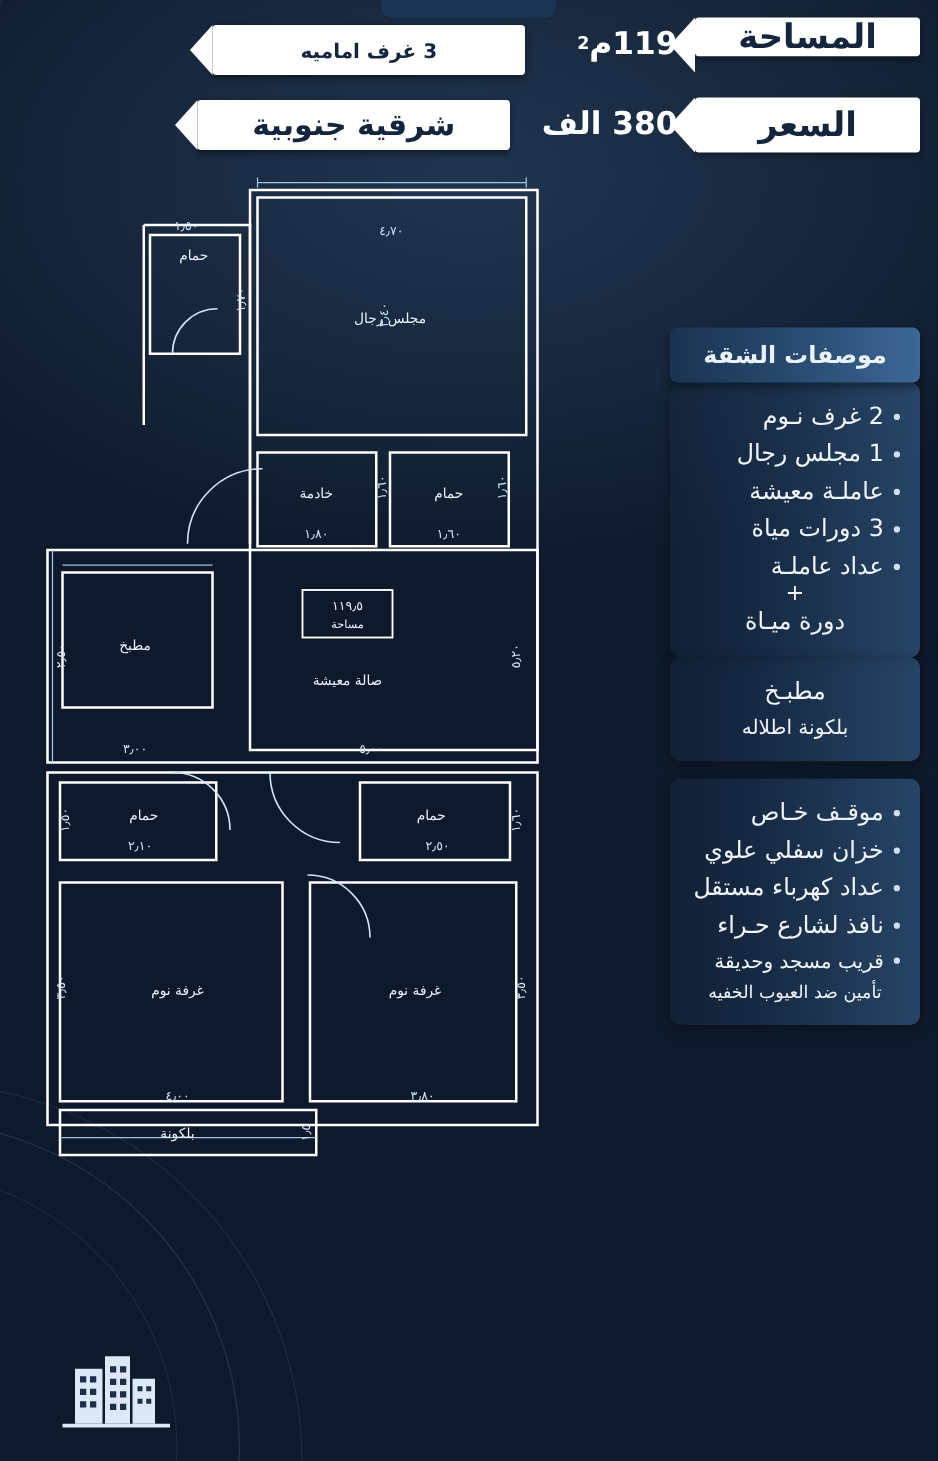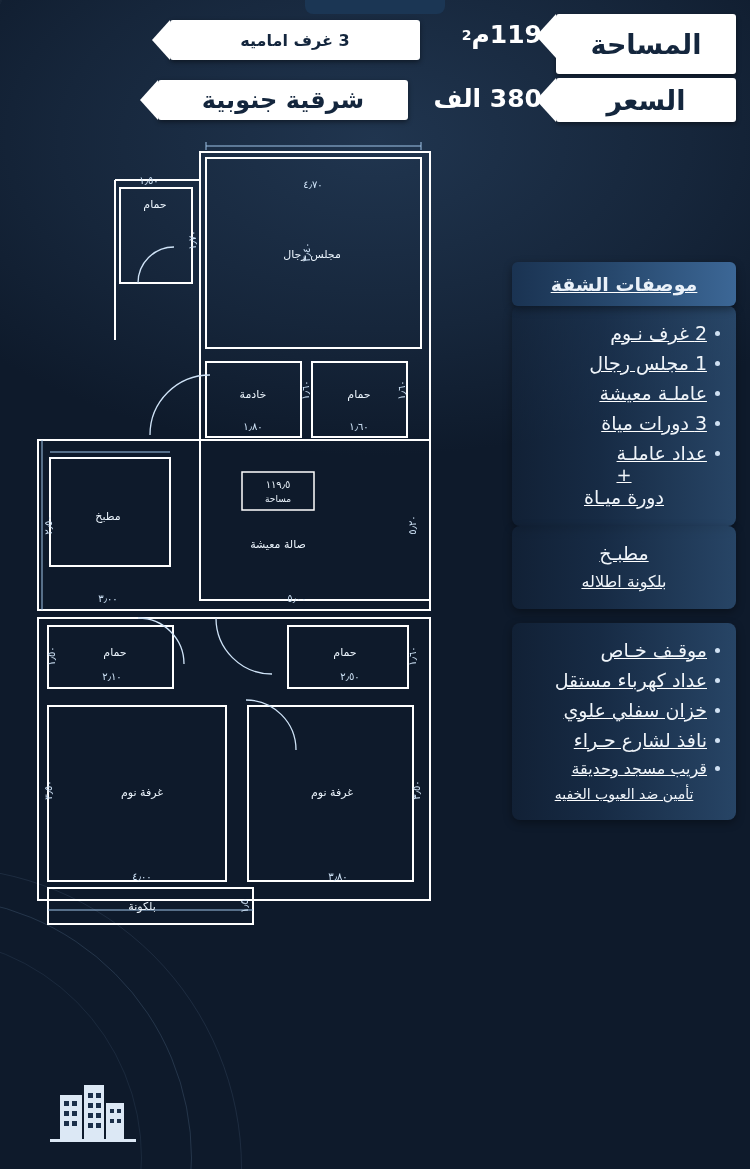--- a/index.html
+++ b/index.html
@@ -35,21 +35,21 @@
     position:absolute;top:-10px;left:50%;transform:translateX(-50%);
     width:140px;height:24px;background:#1b3654;border-radius:0 0 8px 8px;
   }
   .ribbon{
     position:absolute;display:flex;align-items:center;justify-content:center;
     background:#fff;color:#14263d;font-weight:bold;
     box-shadow:0 2px 5px rgba(0,0,0,.45);
   }
   .ribbon .lbl{white-space:nowrap;}
   
-  .r-area{top:14px;right:14px;width:180px;height:60px;font-size:27px;border-radius:3px;}
+  .r-area{top:14px;right:14px;width:180px;height:31px;font-size:27px;border-radius:3px;}
   .r-price{top:78px;right:14px;width:180px;height:44px;font-size:27px;border-radius:3px;}
   .r-area:after,.r-price:after{
     content:"";position:absolute;left:-20px;top:0;border-top:22px solid transparent;
     border-bottom:22px solid transparent;border-right:20px solid #fff;
   }
   .v-area{top:20px;right:208px;font-size:25px;font-weight:bold;color:#fff;background:none;box-shadow:none;}
   .v-price{top:84px;right:208px;font-size:25px;font-weight:bold;color:#fff;background:none;box-shadow:none;}
   .v-area sup{font-size:14px;}
   .c-rooms{top:20px;right:330px;width:250px;height:40px;font-size:16px;border-radius:3px;}
   .c-dir{top:80px;right:342px;width:250px;height:40px;font-size:24px;border-radius:3px;}
@@ -58,21 +58,21 @@
     border-bottom:20px solid transparent;border-right:18px solid #fff;
   }
 
   
   .plan{
     position:absolute;left:20px;top:140px;width:445px;height:800px;
   }
   .plan svg{display:block;}
 
   
-  .specs{position:absolute;right:14px;top:262px;width:224px;text-decoration:underline;}
+  .specs{position:absolute;right:14px;top:262px;width:200px;}
   .specs-head{
     position:relative;height:44px;border-radius:6px;
     background:linear-gradient(90deg,#16314f 0%,#2a4a70 45%,#3a6falpha 100%);
     background:linear-gradient(270deg,#3c6796 0%,#27486d 55%,#1a3352 100%);
     display:flex;align-items:center;justify-content:center;
     font-size:19px;font-weight:bold;color:#eaf1f9;
     box-shadow:0 3px 8px rgba(0,0,0,.4);
   }
   .panel{
     margin-top:0;border-radius:8px;padding:12px 10px 14px 10px;
@@ -264,25 +264,25 @@
       </div>
     </div>
 
     <div class="panel p3">
       <div class="spec-row">
         <span class="dot"></span>
         <span class="txt">موقـف خـاص</span>
       </div>
       <div class="spec-row">
         <span class="dot"></span>
+        <span class="txt">خزان سفلي علوي</span>
+      </div>
+      <div class="spec-row">
+        <span class="dot"></span>
         <span class="txt">عداد كهرباء مستقل</span>
-      </div>
-      <div class="spec-row">
-        <span class="dot"></span>
-        <span class="txt">خزان سفلي علوي</span>
       </div>
       <div class="spec-row">
         <span class="dot"></span>
         <span class="txt">نافذ لشارع حـراء</span>
       </div>
       <div class="spec-row small">
         <span class="dot"></span>
         <span class="txt">قريب مسجد وحديقة</span>
       </div>
       <div class="spec-row tiny spec-center">

